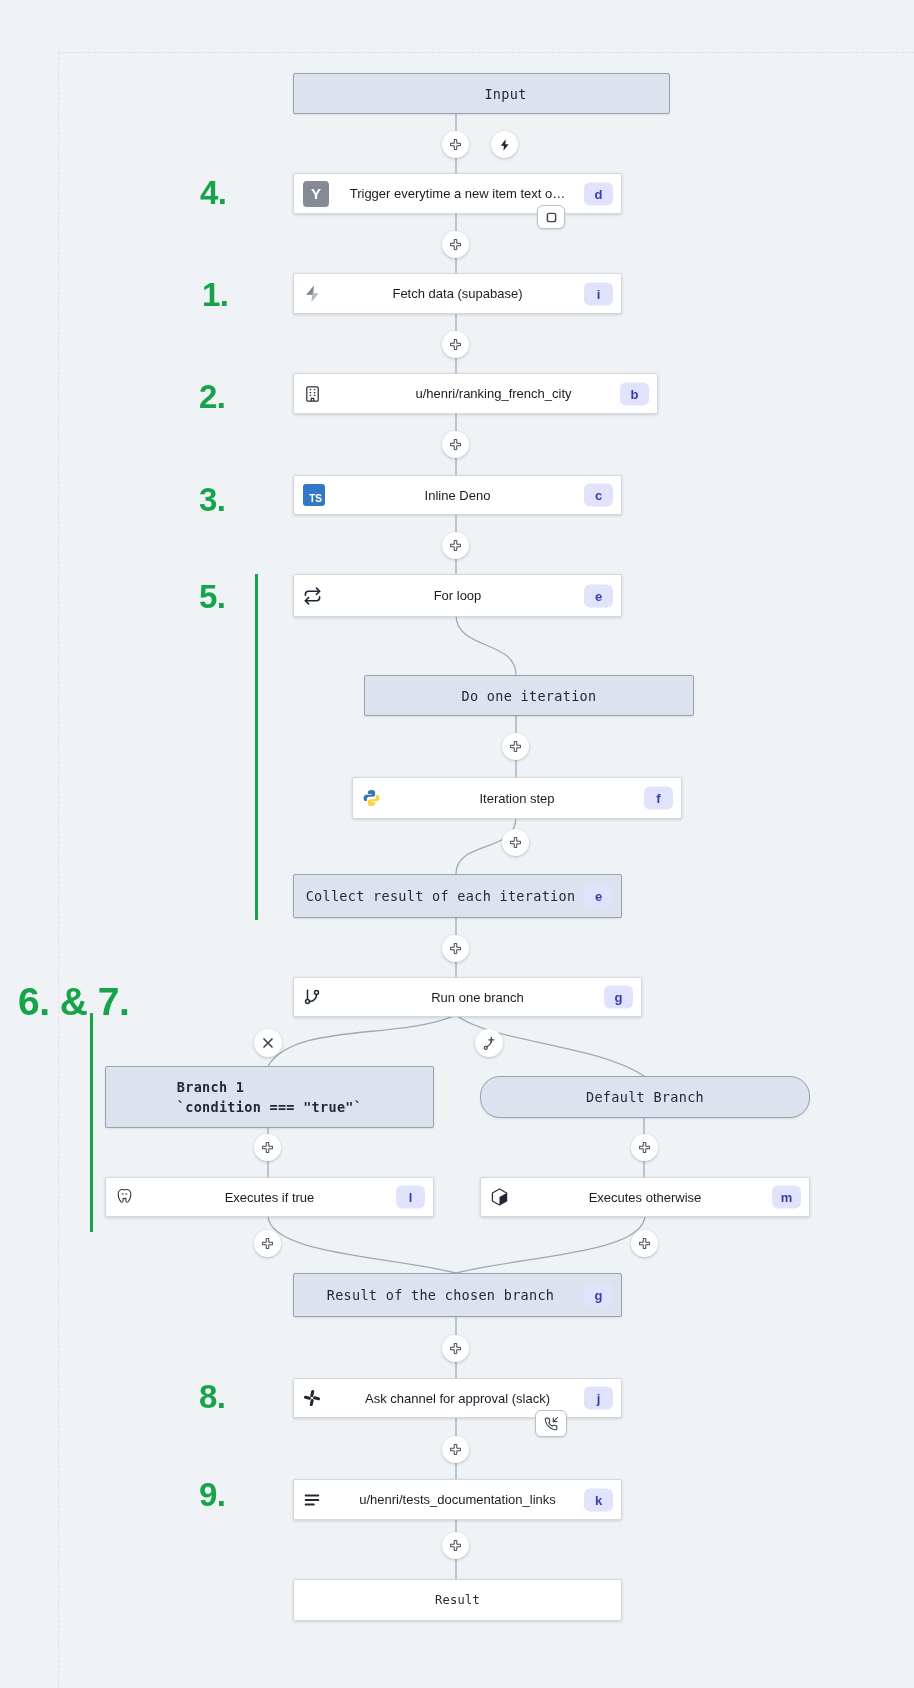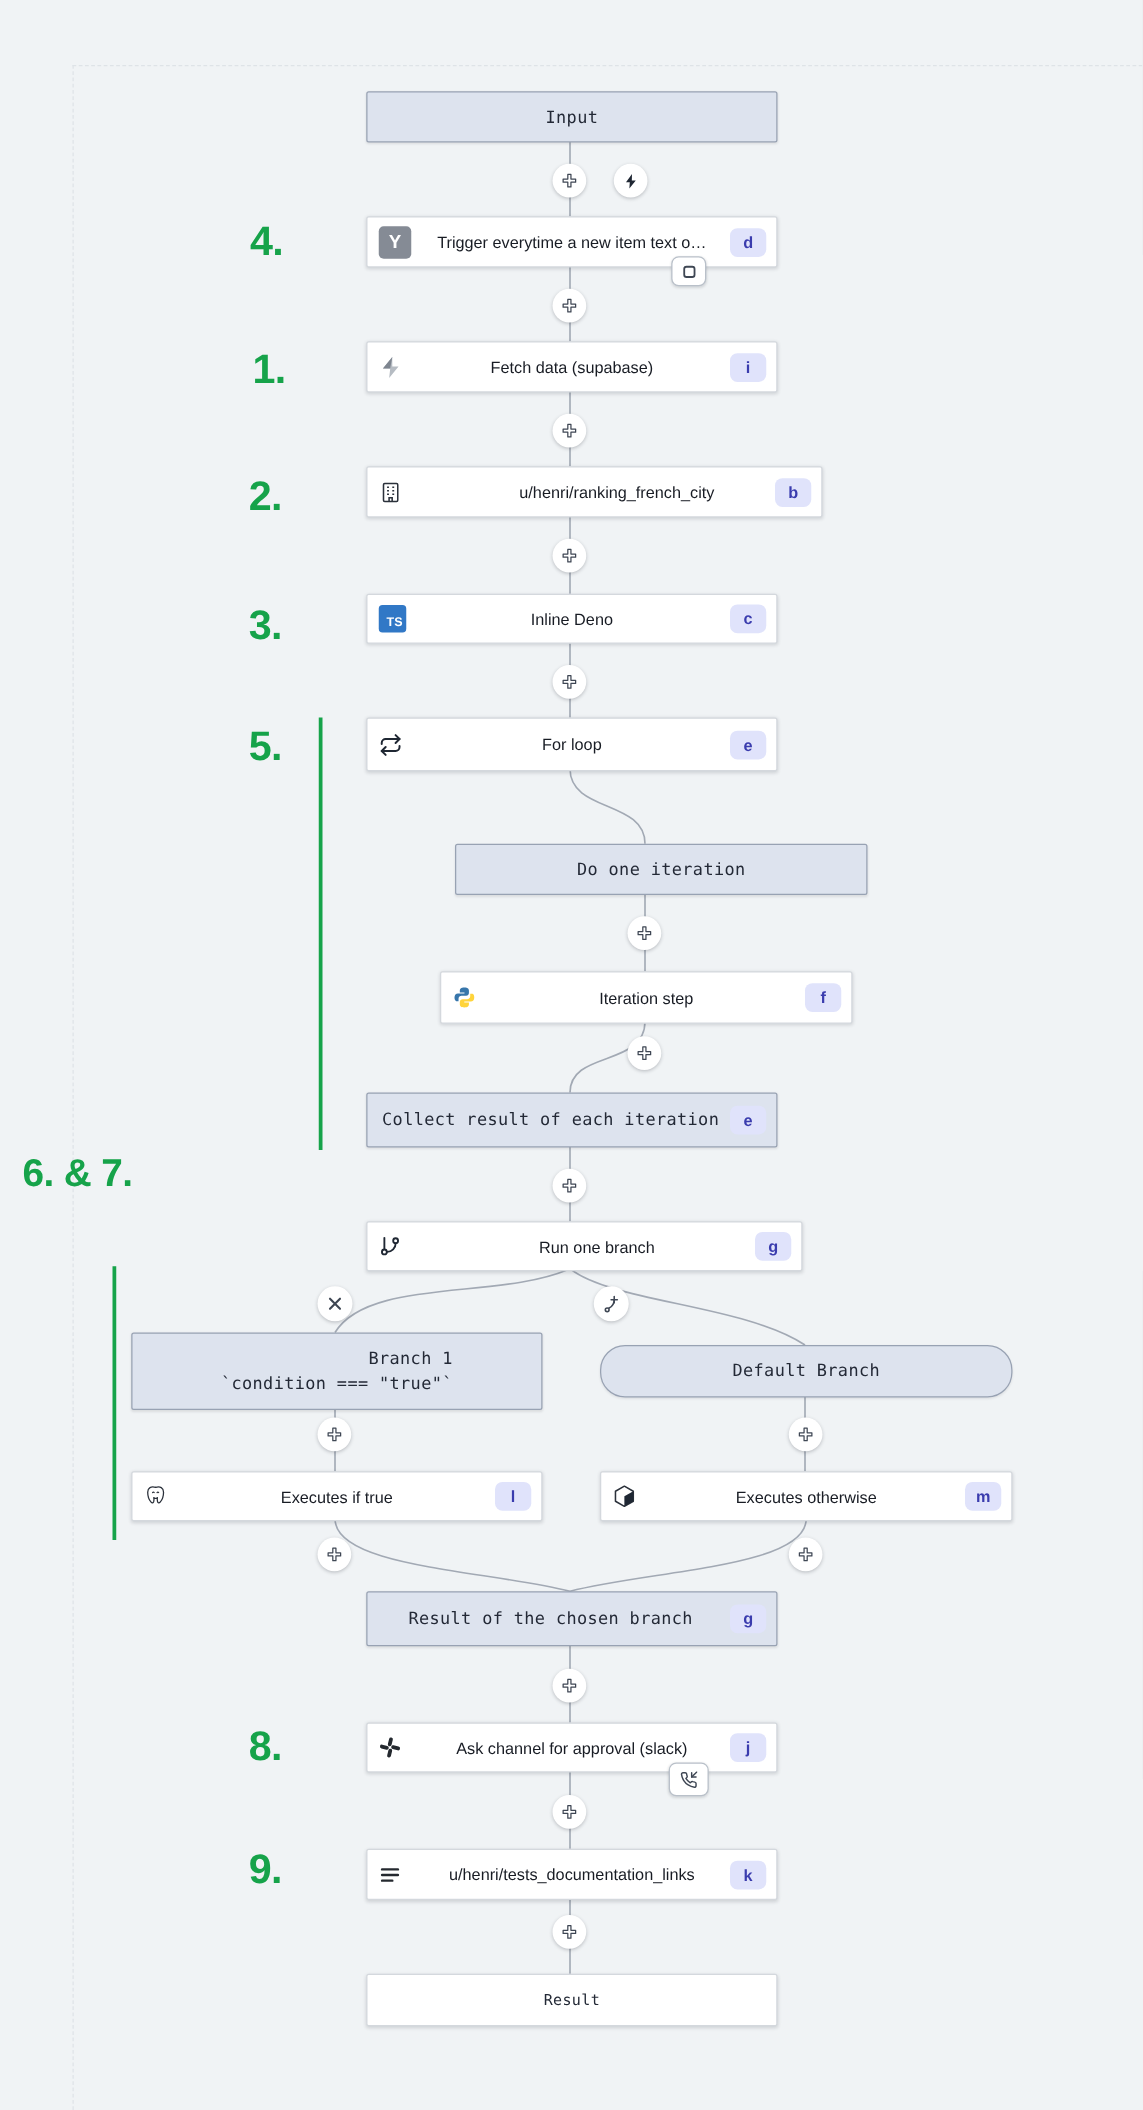--- a/index.html
+++ b/index.html
@@ -8,21 +8,21 @@
   .edge-top{position:absolute;left:58px;top:52px;right:0;height:0;border-top:1px dashed #dee3e7;}
   .edge-left{position:absolute;left:58px;top:52px;bottom:0;width:0;border-left:1px dashed #dee3e7;}
   svg.wires{position:absolute;left:0;top:0;z-index:1;}
   .node{position:absolute;z-index:3;background:#ffffff;border:1px solid #d4d8dd;border-radius:2px;
         box-shadow:0 1px 3px rgba(26,32,44,.16);display:flex;align-items:center;justify-content:center;
         font-size:13px;font-weight:500;color:#181c24;}
   .vbox{position:absolute;z-index:3;background:#dde3ee;border:1px solid #98a2b3;border-radius:2px;
         box-shadow:0 1px 2px rgba(26,32,44,.10);display:flex;align-items:center;justify-content:center;
         font-family:"DejaVu Sans Mono","Liberation Mono",monospace;font-size:13.5px;color:#232936;
         letter-spacing:.3px;}
-  .vbox .stack{display:flex;flex-direction:column;align-items:flex-end;line-height:20px;}
+  .vbox .stack{display:flex;flex-direction:column;align-items:flex-start;line-height:20px;font-weight:bold;}
   .node .icon{position:absolute;left:9px;top:50%;transform:translateY(-50%);display:flex;align-items:center;}
   .badge{position:absolute;right:8px;top:50%;transform:translateY(-50%);min-width:29px;height:23px;
          background:#e0e3fb;border-radius:6px;color:#3a3cae;font-family:"Liberation Sans",sans-serif;
          font-size:13px;font-weight:700;display:flex;align-items:center;justify-content:center;letter-spacing:0;}
   .plus{position:absolute;z-index:4;width:27px;height:27px;border-radius:50%;background:#ffffff;
         box-shadow:0 1px 3px rgba(26,32,44,.25);display:flex;align-items:center;justify-content:center;}
   .mini-btn{position:absolute;z-index:5;background:#ffffff;border:1px solid #b9c0c9;border-radius:6px;
         box-shadow:0 1px 2px rgba(26,32,44,.14);display:flex;align-items:center;justify-content:center;}
   .ann{position:absolute;z-index:6;color:#16a34a;font-weight:800;font-size:33px;letter-spacing:-.5px;
        font-family:"Liberation Sans",sans-serif;}
@@ -61,28 +61,28 @@
       <path d="M456,1416 V1479"></path>
       <path d="M456,1518 V1579"></path>
     </g>
   </svg>
 
   <div class="ann" style="left:200px;top:174px;">4.</div>
   <div class="ann" style="left:202px;top:276px;">1.</div>
   <div class="ann" style="left:199px;top:378px;">2.</div>
   <div class="ann" style="left:199px;top:481px;">3.</div>
   <div class="ann" style="left:199px;top:578px;">5.</div>
-  <div class="ann" style="left:18px;top:921px;font-size:31px;">6. &amp; 7.</div>
+  <div class="ann" style="left:18px;top:980px;font-size:39px;">6. &amp; 7.</div>
   <div class="ann" style="left:199px;top:1378px;">8.</div>
   <div class="ann" style="left:199px;top:1476px;">9.</div>
 
   <div class="gline" style="left:255px;top:574px;height:346px;"></div>
   <div class="gline" style="left:90px;top:1013px;height:219px;"></div>
 
-  <div class="vbox" style="left:293px;top:73px;width:327px;height:39px;">
+  <div class="vbox" style="left:293px;top:73px;width:327px;height:39px;padding-left:48px;">
     <span>Input</span>
   </div>
 
   <div class="plus" style="left:442px;top:131px;">
     <svg width="15" height="15" viewBox="0 0 24 24">
         <path d="M10 4h4v6h6v4h-6v6h-4v-6H4v-4h6z" fill="#fff" stroke="#3f4754" stroke-width="1.6" stroke-linejoin="round"></path>
       </svg>
   </div>
   <div class="plus" style="left:491px;top:131px;">
     <svg width="14" height="14" viewBox="0 0 24 24">

